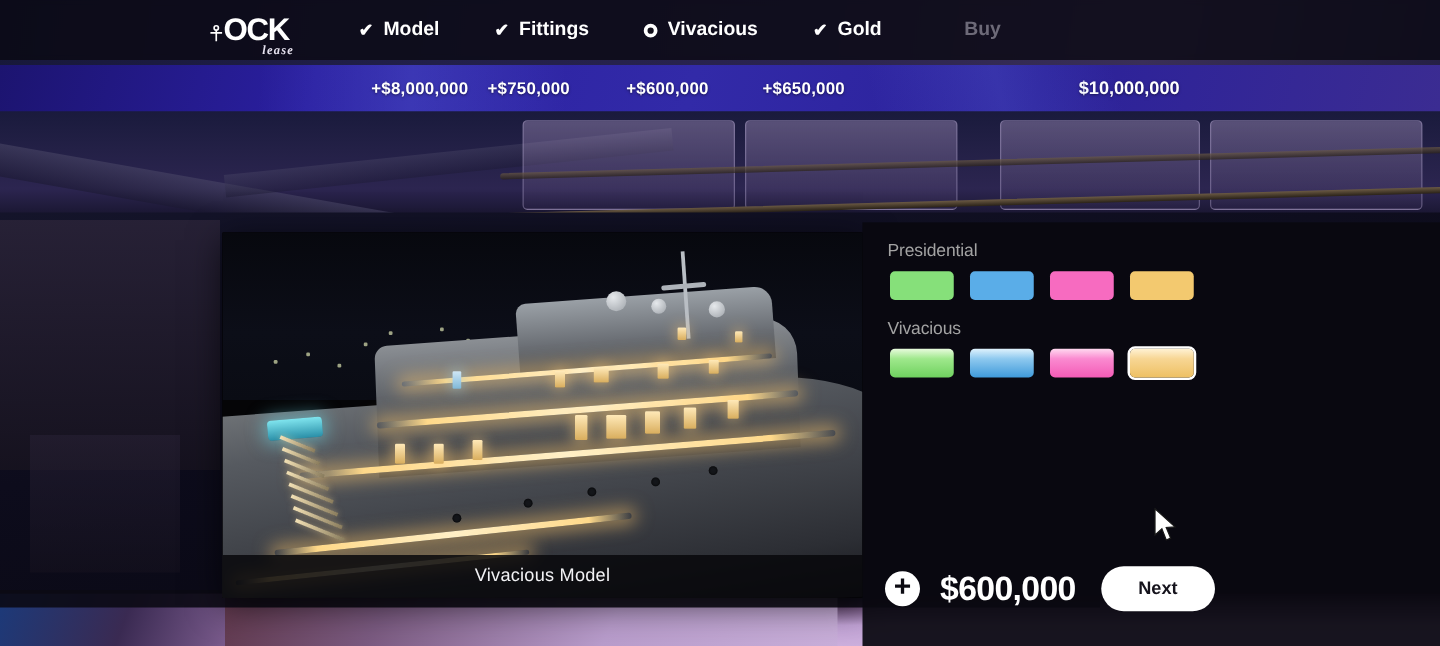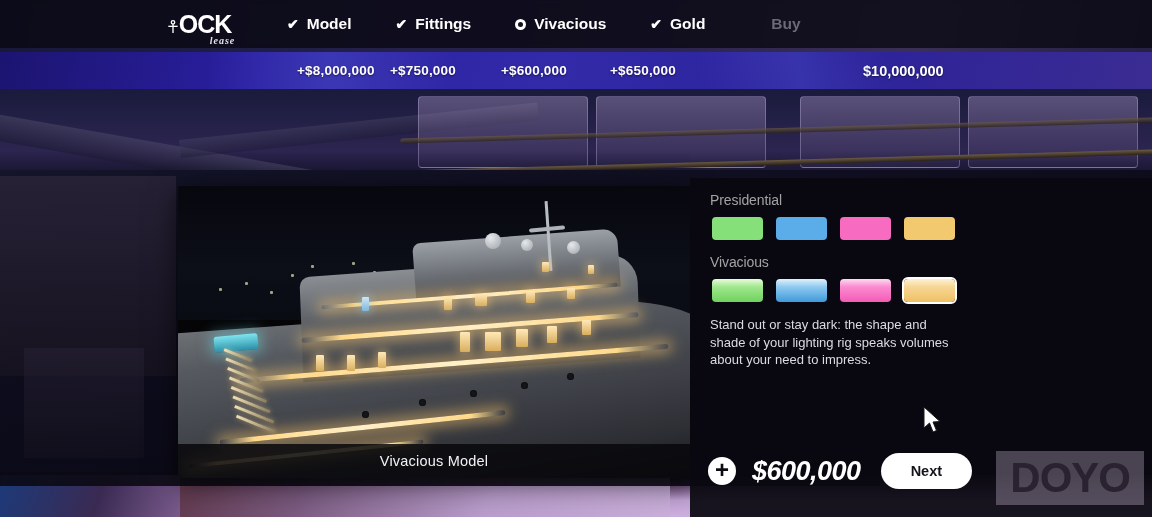--- a/index.html
+++ b/index.html
@@ -246,21 +246,21 @@
     position:absolute; left:708px; bottom:28px;
     display:flex; align-items:center; gap:16px;
   }
   .plus-badge{
     width:28px; height:28px; border-radius:50%; background:#fff;
     display:flex; align-items:center; justify-content:center;
     color:#0c0b12; font-size:24px; font-weight:bold; line-height:0;
     padding-bottom:2px;
   }
   .action-price{
-    font-size:27px; font-weight:bold; color:#fff; letter-spacing:-.5px;font-style:italic;
+    font-size:27px; font-weight:bold; color:#fff; letter-spacing:-.5px;
   }
   .next-btn{
     margin-left:4px;
     background:#fff; color:#15131c;
     border:none; border-radius:22px;
     padding:0 30px; height:36px;
     font-size:14.5px; font-weight:bold; cursor:pointer;
     font-family:"Liberation Sans", sans-serif;
   }
 
@@ -458,30 +458,28 @@
           <div class="swatch-inner" style="background:linear-gradient(180deg,#dff2fd 0%,#8ec9ef 35%,#3f9ada 100%);"></div>
         </div>
         <div class="swatch">
           <div class="swatch-inner" style="background:linear-gradient(180deg,#ffd9f0 0%,#fa8ad0 35%,#f45bb6 100%);"></div>
         </div>
         <div class="swatch selected">
           <div class="swatch-inner" style="background:linear-gradient(180deg,#fff2d4 0%,#f7d694 35%,#eec063 100%);"></div>
         </div>
       </div>
 
-      <div class="panel-desc">Stand out or stay dark: the shape and shade of your lighting rig speaks volumes about your need to impress.</div>
 
     </div>
   </div>
 
   <div class="action-row">
     <div class="plus-badge">+</div>
     <div class="action-price">$600,000</div>
     <button class="next-btn">Next</button>
   </div>
 
   <svg class="cursor" viewBox="0 0 22 30">
     <path d="M2 1 L2 22 L7.5 17 L11 26 L14.5 24.5 L11 16 L18 15.5 Z" fill="#ffffff" stroke="#1a1a1a" stroke-width="1"></path>
   </svg>
 
-  <div class="watermark">DOYO</div>
 
 </div>
 
 </body></html>

